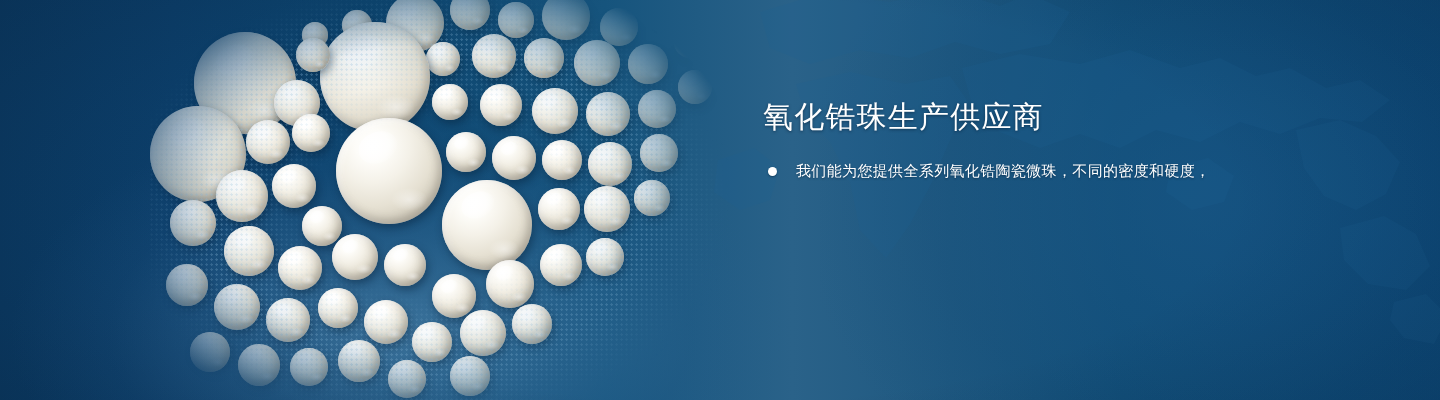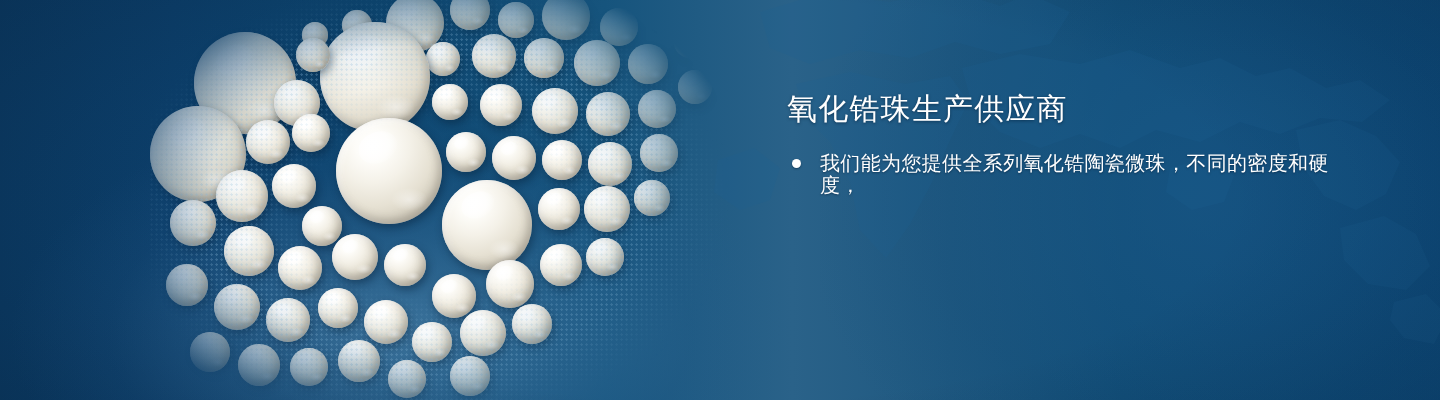--- a/index.html
+++ b/index.html
@@ -155,23 +155,22 @@
     border-radius: 50%;
     background: radial-gradient(ellipse at 50% 50%,
         rgba(255,255,255,0.46) 0%,
         rgba(255,255,255,0) 72%);
   }
 
   
   .content {
     position: absolute;
     left: 763px;
-    top: 92px;
+    top: 100px;
     width: 560px;
-    margin-left: 24px;
   }
   .headline {
     margin: 0;
     font-size: 30px;
     line-height: 34px;
     font-weight: 400;
     color: #ffffff;
     letter-spacing: 1.2px;
     text-shadow: 0 1px 3px rgba(3,24,45,0.55);
     white-space: nowrap;
@@ -179,21 +178,21 @@
   .bullets {
     margin: 26px 0 0 5px;
     padding: 0;
     list-style: none;
   }
   .bullet {
     position: relative;
     padding-left: 28px;
     margin-bottom: 9px;
     color: #ffffff;
-    font-size: 20px;
+    font-size: 15px;
     line-height: 22px;
     letter-spacing: 0.35px;
     text-shadow: 0 1px 2px rgba(3,24,45,0.5);
   }
   .bullet:last-child { margin-bottom: 0; }
   .dot {
     position: absolute;
     left: 0;
     top: 7px;
     width: 9px;

